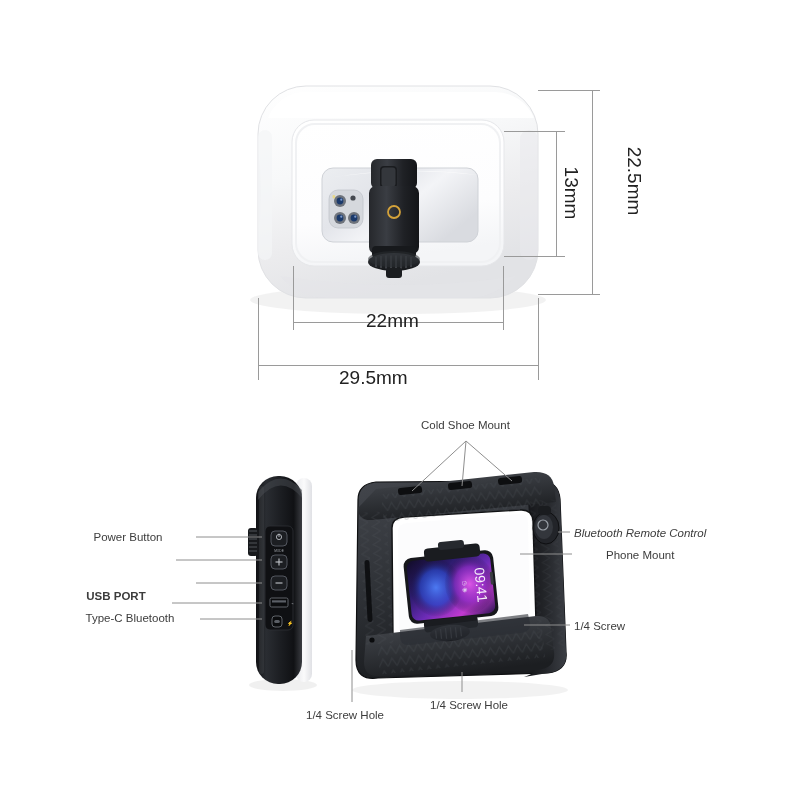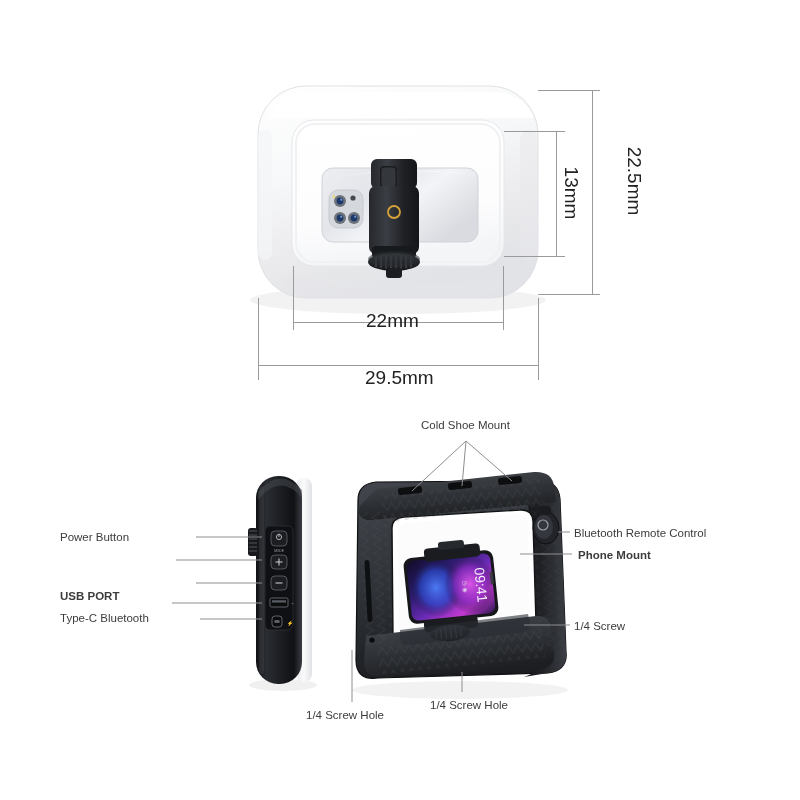--- a/index.html
+++ b/index.html
@@ -42,21 +42,21 @@
   }
   .callout {
     position: absolute;
     font-family: "Liberation Sans", sans-serif;
     font-size: 11.5px;
     color: #3c3c3c;
     white-space: nowrap;
     line-height: 15px;
   }
   .callout.right-align {
-    text-align: left;
+    text-align: center;
   }
   .callout.two-line {
     line-height: 17px;
   }
 </style>
 </head>
 <body>
 
 <div class="stage">
 
@@ -240,21 +240,21 @@
       <line x1="258" y1="365" x2="538" y2="365"></line>
     </g>
   </svg>
 
   <div class="dim-label vert" style="left:592px; top:170px; transform: translate(8px,0) rotate(90deg);">22.5mm</div>
 
   <div class="dim-label vert" style="left:545px; top:182px; transform: translate(0,0) rotate(90deg);">13mm</div>
 
   <div class="dim-label" style="left:366px; top:310px;">22mm</div>
 
-  <div class="dim-label" style="left:365px; top:367px;">29.5mm</div>
+  <div class="dim-label" style="left:339px; top:367px;">29.5mm</div>
 
   <svg class="layer" viewBox="0 0 800 800">
 
     <g>
 
       <ellipse cx="283" cy="685" rx="34" ry="6" fill="#000" opacity="0.06"></ellipse>
 
       <rect x="296" y="478" width="16" height="204" rx="8" ry="8" fill="url(#sideWhite)"></rect>
 
       <rect x="256" y="476" width="46" height="208" rx="22" ry="22" fill="url(#sideShellGrad)"></rect>
@@ -423,23 +423,23 @@
 
   <div class="callout" style="left:421px; top:418px;">Cold Shoe Mount</div>
 
   <div class="callout right-align" style="left:60px; top:530px; width:136px;">Power Button</div>
 
 
   <div class="callout right-align" style="left:60px; top:589px; width:112px;font-weight:bold;">USB PORT</div>
 
   <div class="callout right-align" style="left:60px; top:611px; width:140px;">Type-C Bluetooth</div>
 
-  <div class="callout" style="left:574px; top:526px;">Bluetooth Remote Control</div>
-
-  <div class="callout" style="left:578px; top:548px;font-weight:bold;">Phone Mount</div>
+  <div class="callout" style="left:574px; top:526px;font-style:italic;">Bluetooth Remote Control</div>
+
+  <div class="callout" style="left:606px; top:548px;">Phone Mount</div>
 
   <div class="callout" style="left:574px; top:619px;">1/4 Screw</div>
 
   <div class="callout" style="left:306px; top:708px;">1/4 Screw Hole</div>
 
   <div class="callout" style="left:430px; top:698px;">1/4 Screw Hole</div>
 
 </div>
 
 </body></html>

